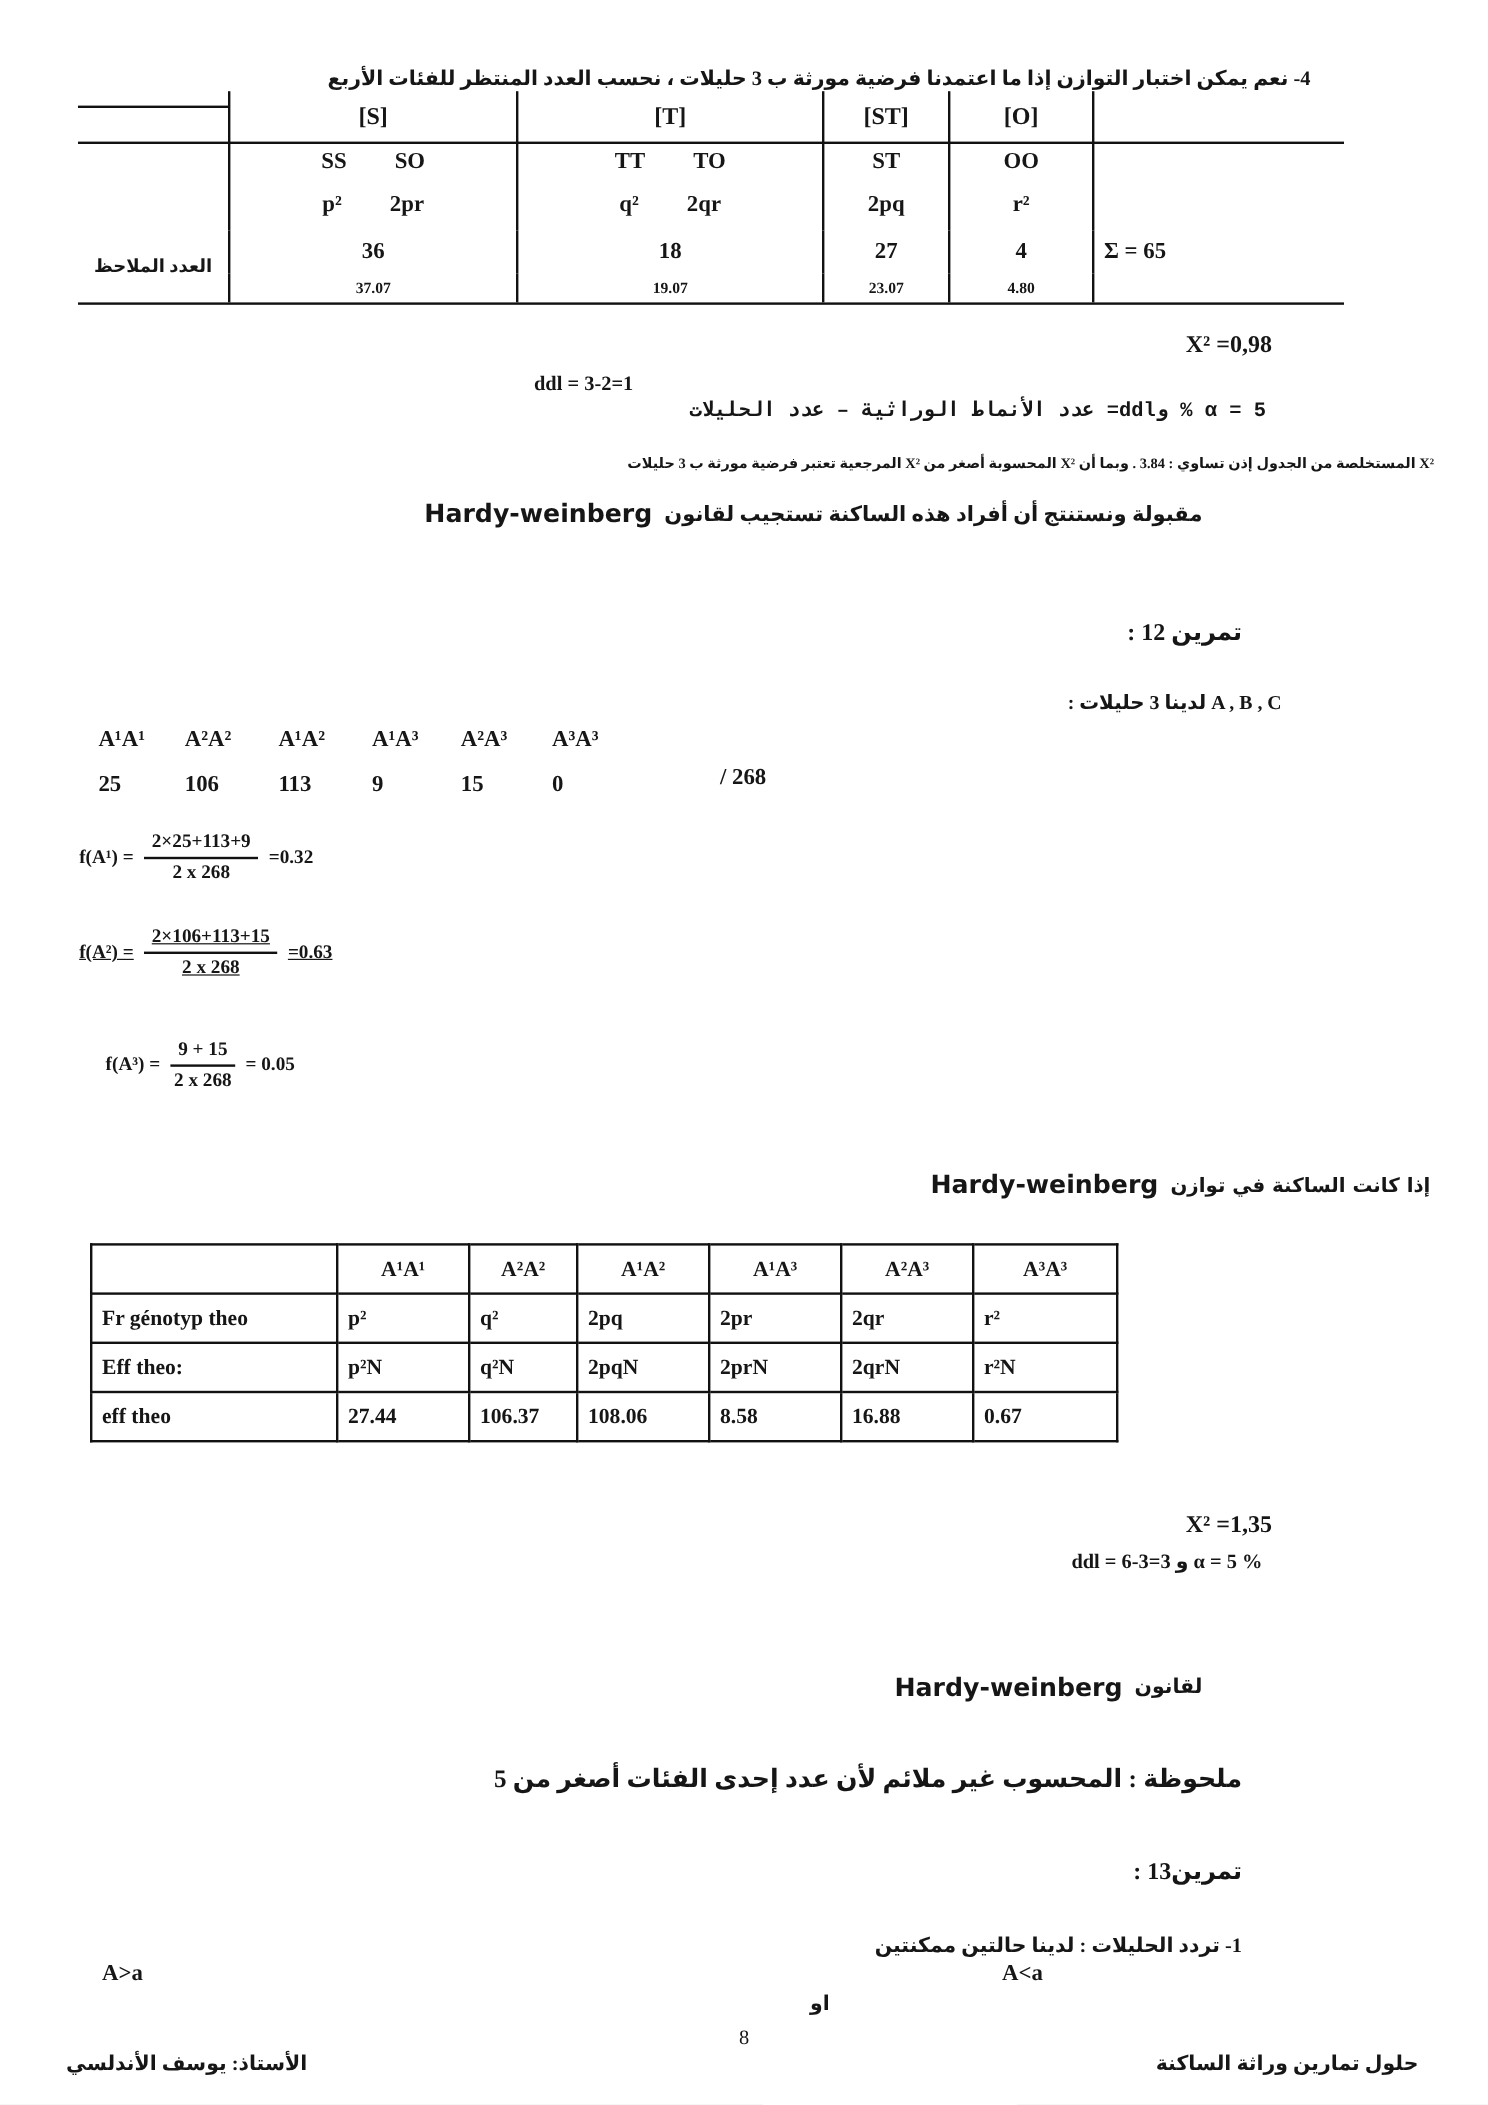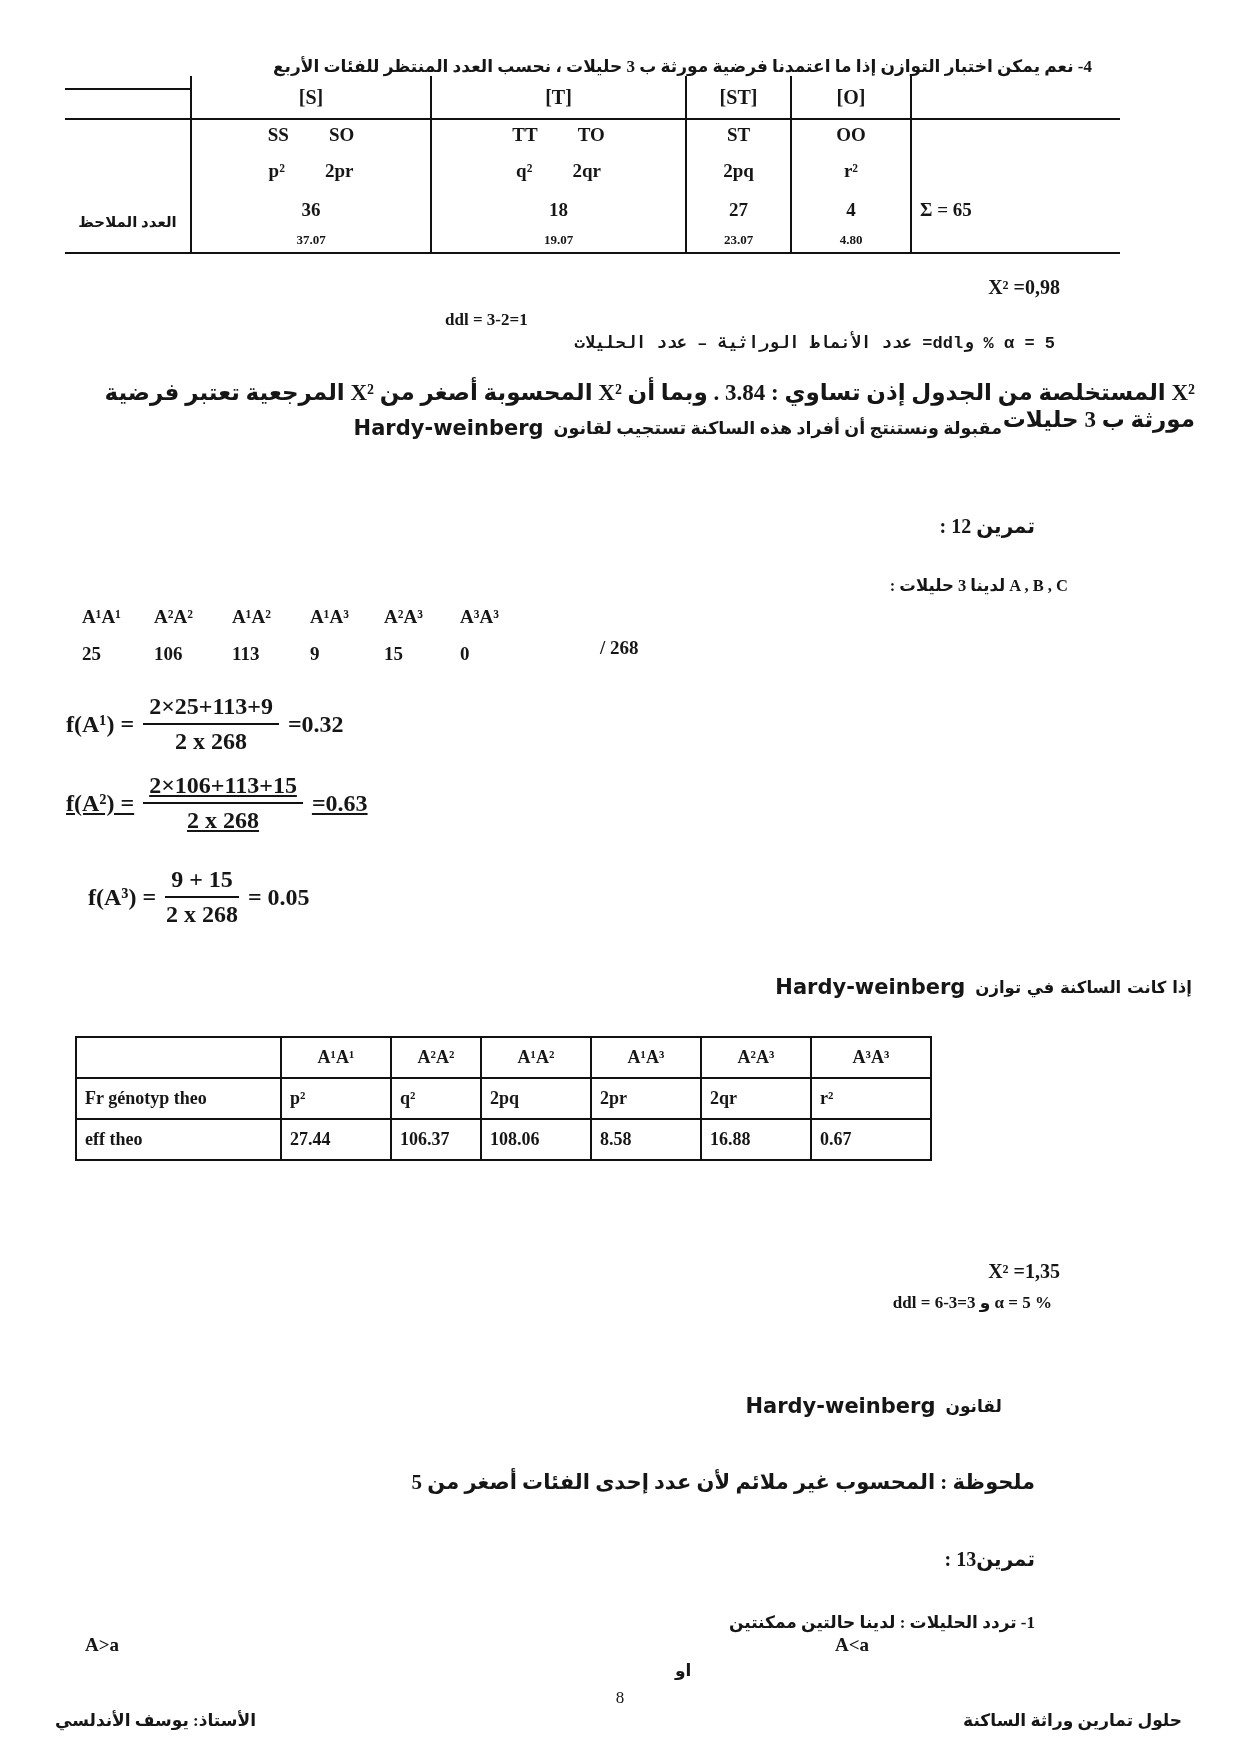--- a/index.html
+++ b/index.html
@@ -31,21 +31,21 @@
 
   
   .counts {
     position:absolute; left:82px; top:598px;
     display:grid; grid-template-columns:72px 78px 78px 74px 76px 72px;
     grid-auto-rows:37px; font-size:19px;
   }
   .counts div { display:flex; align-items:center; }
 
   
-  .frac-row { position:absolute; display:flex; align-items:center; gap:9px; font-size:24px; }
+  .frac-row { position:absolute; display:flex; align-items:center; gap:9px; font-size:16px; }
   .frac { text-align:center; }
   .frac-num { display:block; padding:0 6px 3px; border-bottom:2.5px solid #111; }
   .frac-den { display:block; padding-top:3px; }
 
   
   .t2 {
     position:absolute; left:75px; top:1036px; width:855px;
     border-collapse:collapse; table-layout:fixed; font-size:18px;
   }
   .t2 td { border:2.5px solid #111; padding:3px 8px; height:33px;
@@ -110,21 +110,21 @@
     <div class="vline small">19.07</div>
     <div class="vline small">23.07</div>
     <div class="vline small">4.80</div>
     <div class="vline"></div>
   </div>
 
   <div class="abs" style="top:276px; right:180px; font-size:20px;">X² =0,98</div>
   <div class="abs" style="top:310px; left:445px; font-size:17px;">ddl = 3-2=1</div>
   <div class="abs rtl" style="top:308px; right:185px; font-size:17px;font-family:Liberation Mono, monospace;">α = 5 % وddl= عدد الأنماط الوراثية – عدد الحليلات</div>
 
-  <div class="abs rtl" style="top:355px; right:45px; left:60px; font-size:23px;">X² المستخلصة من الجدول إذن تساوي : 3.84 . وبما أن X² المحسوبة أصغر من X² المرجعية تعتبر فرضية مورثة ب 3 حليلات</div>
+  <div class="abs rtl" style="top:355px; right:45px; left:60px; font-size:12px;">X² المستخلصة من الجدول إذن تساوي : 3.84 . وبما أن X² المحسوبة أصغر من X² المرجعية تعتبر فرضية مورثة ب 3 حليلات</div>
   <div class="abs mixline" style="top:416px; right:238px;">
     <span style="font-size:17.5px;">مقبولة ونستنتج أن أفراد هذه الساكنة تستجيب لقانون</span>
     <span class="hwlatin">Hardy-weinberg</span>
   </div>
 
   <div class="abs rtl" style="top:490px; right:205px; font-size:20px;">تمرين 12 :</div>
   <div class="abs rtl" style="top:552px; right:172px; font-size:16.5px;">A , B , C لدينا 3 حليلات :</div>
 
   <div class="counts">
     <div>A¹A¹</div>
@@ -195,20 +195,29 @@
     <tr>
       <td>Fr génotyp theo</td>
       <td>p²</td>
       <td>q²</td>
       <td>2pq</td>
       <td>2pr</td>
       <td>2qr</td>
       <td>r²</td>
     </tr>
     <tr>
+      <td>Eff theo:</td>
+      <td>p²N</td>
+      <td>q²N</td>
+      <td>2pqN</td>
+      <td>2prN</td>
+      <td>2qrN</td>
+      <td>r²N</td>
+    </tr>
+    <tr>
       <td>eff theo</td>
       <td>27.44</td>
       <td>106.37</td>
       <td>108.06</td>
       <td>8.58</td>
       <td>16.88</td>
       <td>0.67</td>
     </tr>
   </tbody>
     </table>

